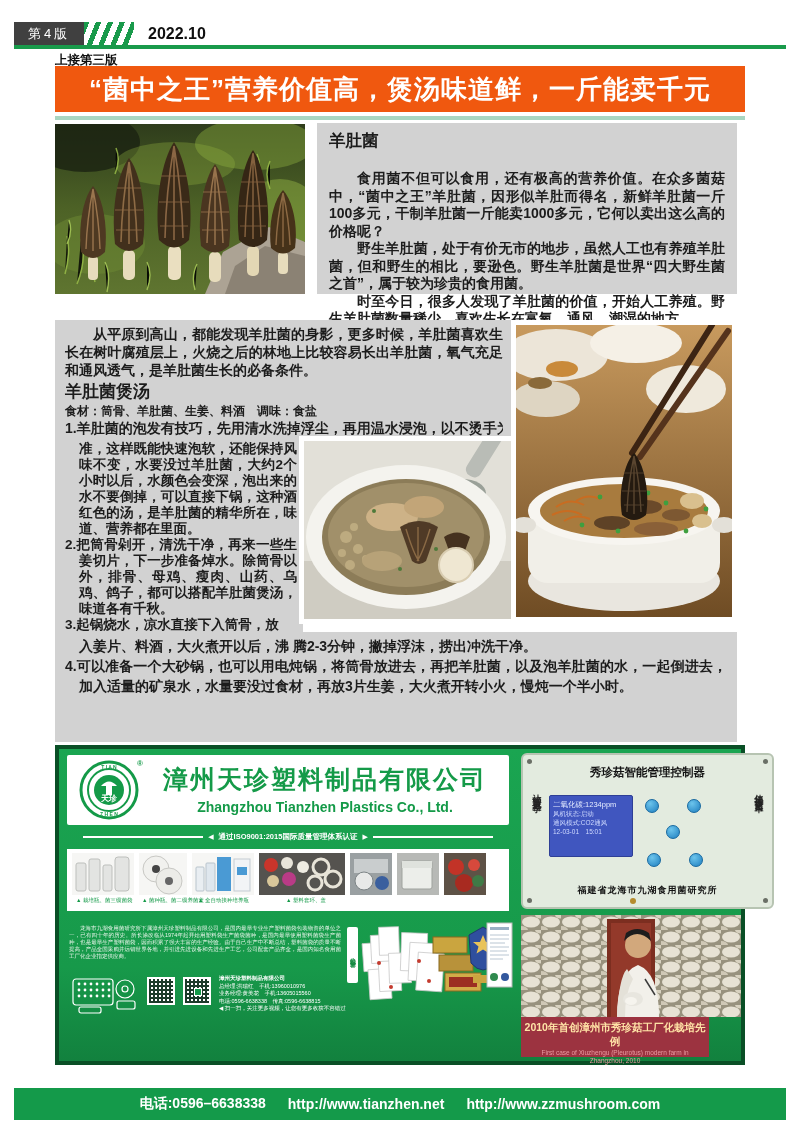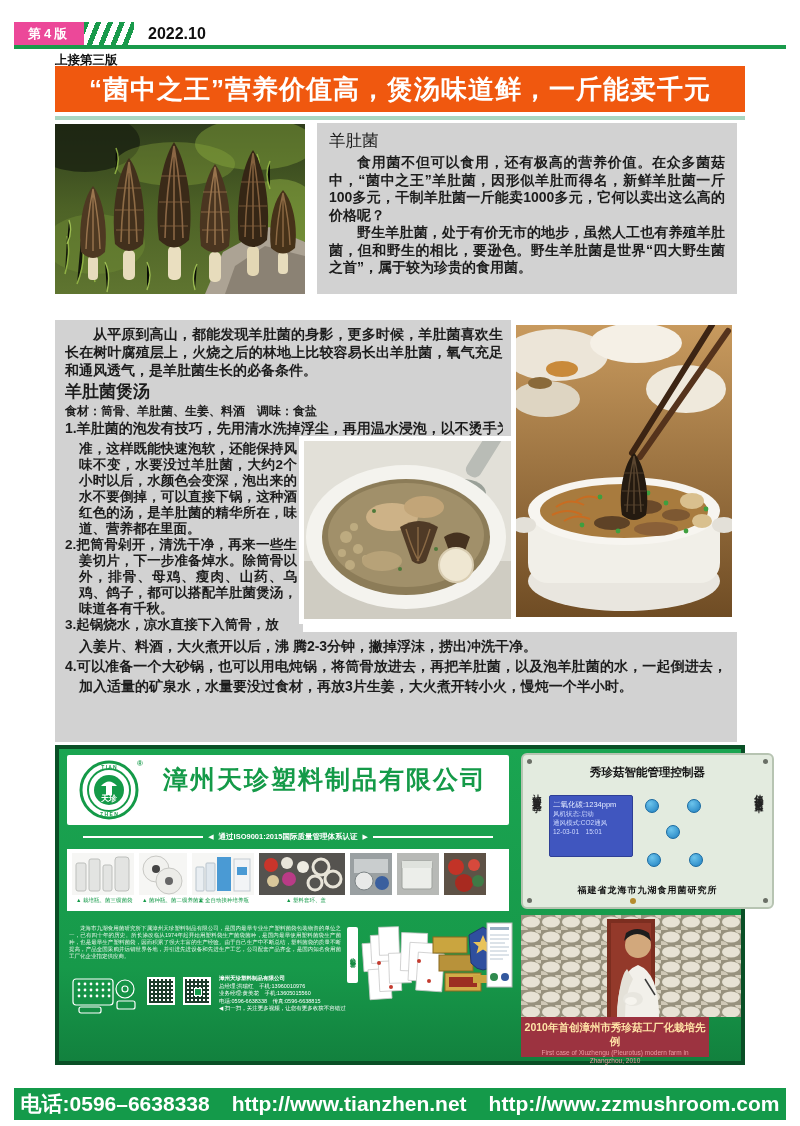--- a/index.html
+++ b/index.html
@@ -2,38 +2,38 @@
 <html><head>
 <meta charset="utf-8">
 <style>
   * { margin:0; padding:0; box-sizing:border-box; }
   html,body { background:#ffffff; }
   #page {
     position:relative; width:800px; height:1126px; background:#ffffff;
     font-family:"Liberation Sans","DejaVu Sans",sans-serif; overflow:hidden;
   }
   
-  .badge { position:absolute; left:14px; top:22px; width:70px; height:23px; background:#ec4899;
-    color:#fff; font-size:13px; font-weight:bold; letter-spacing:3px;
+  .badge { position:absolute; left:14px; top:22px; width:70px; height:23px; background:#404040;
+    color:#fff; font-size:13px; font-weight:normal; letter-spacing:3px;
     display:flex; align-items:center; justify-content:center; }
   .stripes { position:absolute; left:84px; top:22px; width:50px; height:23px;
     background:repeating-linear-gradient(112deg,#199a4b 0 5px,#ffffff 5px 11px); }
   .date { position:absolute; left:148px; top:25px; font-size:16px; font-weight:bold; color:#101010; }
   .hrule { position:absolute; left:14px; top:45px; width:772px; height:4px; background:#199a4b; }
   .continuation { position:absolute; left:55px; top:52px; font-size:12.5px; font-weight:bold; color:#101010; }
   .banner { position:absolute; left:55px; top:66px; width:690px; height:46px; background:#f0580f;
     color:#ffffff; font-size:26px; font-weight:bold; letter-spacing:1px;
     display:flex; align-items:center; justify-content:center; }
   .banner-underline { position:absolute; left:55px; top:116px; width:690px; height:4px; background:#a9d6c1; }
 
   
   .photo-morel { position:absolute; left:55px; top:124px; width:250px; height:170px; }
   .panel1 { position:absolute; left:317px; top:123px; width:420px; height:171px; background:#d2d2d2;
     padding:7px 12px 6px 12px; color:#1c1c1c; }
-  .panel1 h2 { font-size:16.5px; font-weight:normal; margin-bottom:2px; }
+  .panel1 h2 { font-size:16.5px; font-weight:bold; margin-bottom:18px; }
   .panel1 p { font-size:14px; line-height:17.5px; font-weight:600; text-indent:2em; text-align:justify; }
 
   
   .section2 { position:absolute; left:55px; top:320px; width:682px; height:422px; }
   .grayA { position:absolute; left:0; top:0; width:458px; height:120px; background:#d2d2d2; padding:5px 10px 0 10px; color:#1c1c1c; }
   .grayA .p4 { font-size:14px; line-height:18px; font-weight:600; text-indent:2em; text-align:justify; }
   .grayA .rhead { font-size:17px; font-weight:bold; margin-top:1px; }
   .grayA .ring { font-size:12px; font-weight:bold; }
   .grayA .lead { font-size:14px; font-weight:600; white-space:nowrap; overflow:hidden; }
   .grayNarrow { position:absolute; left:0; top:120px; width:248px; height:192px; background:#d2d2d2;
@@ -107,21 +107,21 @@
 
   .farm { position:absolute; left:462px; top:166px; width:188px; height:142px; background:#8e8875; }
   .farm-caption { position:absolute; left:0; bottom:0; width:100%; height:40px; background:#9c3340;
     text-align:center; padding-top:4px; }
   .farm-cn { font-size:10.5px; font-weight:bold; color:#ffe3a6; }
   .farm-en { font-size:6.5px; line-height:8px; color:#e89ba1; }
 
   
   .footer { position:absolute; left:14px; top:1088px; width:772px; height:32px; background:#149a4a;
     display:flex; align-items:center; justify-content:center; gap:22px; }
-  .footer span { color:#ffffff; font-size:21px; font-weight:bold; }
+  .footer span { color:#ffffff; font-size:14px; font-weight:bold; }
 </style>
 </head>
 <body>
 
 <div id="page">
 
   <div class="badge">第4版</div>
   <div class="stripes"></div>
   <div class="date">2022.10</div>
   <div class="hrule"></div>
@@ -188,20 +188,21 @@
     </g>
     <g stroke="#a5c657" stroke-width="1.4" opacity="0.9">
       <path d="M52,168 q4,-18 -2,-30 M92,166 q6,-16 0,-28 M140,166 q-4,-14 2,-26 M12,120 q6,-12 2,-24"></path>
     </g>
   </svg>
 
   <div class="panel1">
     <h2>羊肚菌</h2>
     <p>食用菌不但可以食用，还有极高的营养价值。在众多菌菇中，“菌中之王”羊肚菌，因形似羊肚而得名，新鲜羊肚菌一斤100多元，干制羊肚菌一斤能卖1000多元，它何以卖出这么高的价格呢？</p>
     <p>野生羊肚菌，处于有价无市的地步，虽然人工也有养殖羊肚菌，但和野生的相比，要逊色。野生羊肚菌是世界“四大野生菌之首”，属于较为珍贵的食用菌。</p>
+    <p>时至今日，很多人发现了羊肚菌的价值，开始人工养殖。野生羊肚菌数量稀少，喜欢生长在富氧、通风、潮湿的地方。</p>
   </div>
 
   <div class="section2">
     <div class="grayA">
       <div class="p4">从平原到高山，都能发现羊肚菌的身影，更多时候，羊肚菌喜欢生长在树叶腐殖层上，火烧之后的林地上比较容易长出羊肚菌，氧气充足和通风透气，是羊肚菌生长的必备条件。</div>
       <div class="rhead">羊肚菌煲汤</div>
       <div class="ring">食材：筒骨、羊肚菌、生姜、料酒　调味：食盐</div>
       <div class="lead">1.羊肚菌的泡发有技巧，先用清水洗掉浮尘，再用温水浸泡，以不烫手为标</div>
     </div>
     <div class="grayNarrow">
@@ -319,20 +320,21 @@
           <path d="M22,26 q8,-9 16,0 Z" fill="#ffffff"></path>
           <rect x="27" y="26" width="6" height="9" fill="#ffffff"></rect>
           <text x="30" y="41" text-anchor="middle" font-size="8" fill="#ffffff" font-weight="bold">天珍</text>
           <g fill="#149a48" font-size="5" font-weight="bold">
             <text x="30" y="9" text-anchor="middle">T I A N</text>
             <text x="30" y="56" text-anchor="middle">Z H E N</text>
           </g>
         </svg>
         <span class="reg">®</span>
         <div class="company-cn">漳州天珍塑料制品有限公司</div>
+        <div class="company-en">Zhangzhou Tianzhen Plastics Co., Ltd.</div>
       </div>
 
       <div class="iso-row">
         <div class="iso-line"></div>
         <span class="iso-arrow">◀</span>
         <span class="iso-text">通过ISO9001:2015国际质量管理体系认证</span>
         <span class="iso-arrow">▶</span>
         <div class="iso-line"></div>
       </div>
 

